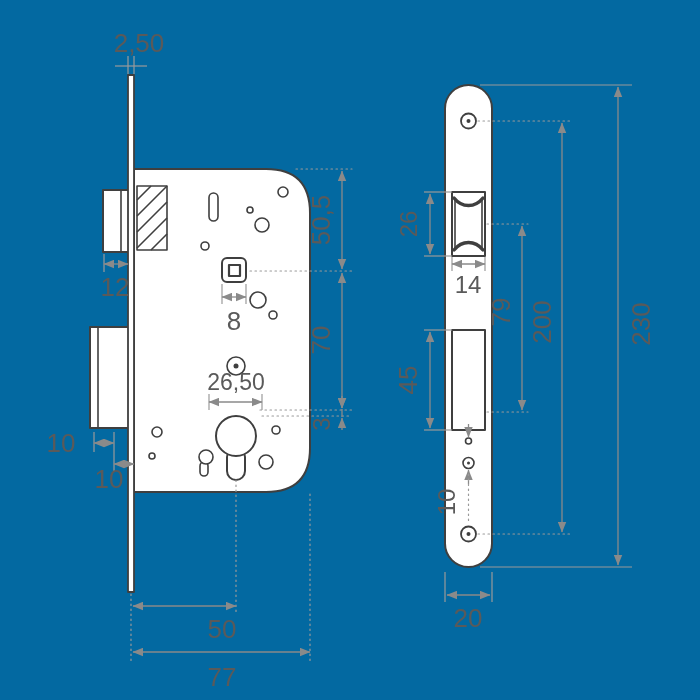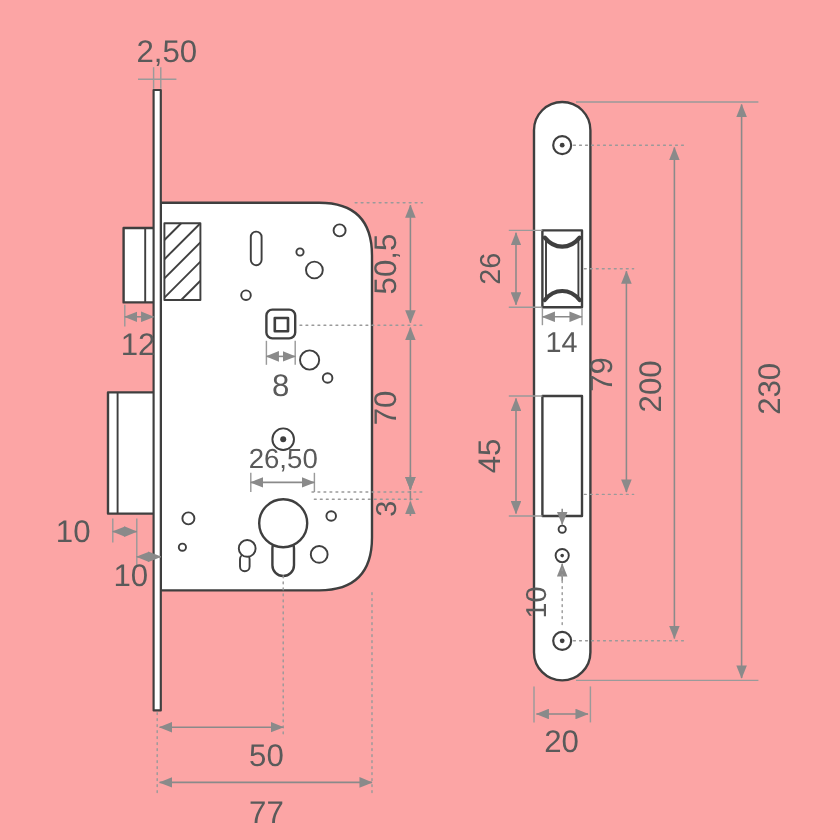--- a/index.html
+++ b/index.html
@@ -1,19 +1,19 @@
 <!DOCTYPE html>
 <html><head>
 <meta charset="utf-8">
 <style>
   html,body { margin:0; padding:0; background:#ffffff; }
   .canvas {
     position:relative;
     width:700px; height:700px;
-    background:#fca5a5;
+    background:#0369a1;
     font-family:"Liberation Sans", sans-serif;
   }
   svg { display:block; }
   .outline { fill:#ffffff; stroke:#3f3f3f; stroke-width:2; stroke-linejoin:round; }
   .thin    { fill:none; stroke:#3f3f3f; stroke-width:1.6; stroke-linejoin:round; }
   .thin-f  { fill:#ffffff; stroke:#3f3f3f; stroke-width:1.6; }
   .bold-curve { fill:none; stroke:#3f3f3f; stroke-width:3.5; stroke-linecap:round; }
   .dim-line { stroke:#8a8a8a; stroke-width:1.3; fill:none; }
   .ext      { stroke:#9a9a9a; stroke-width:1.2; fill:none; }
   .dotted   { stroke:#9a9a9a; stroke-width:1.2; stroke-dasharray:1.5 3.5; stroke-linecap:round; fill:none; }

